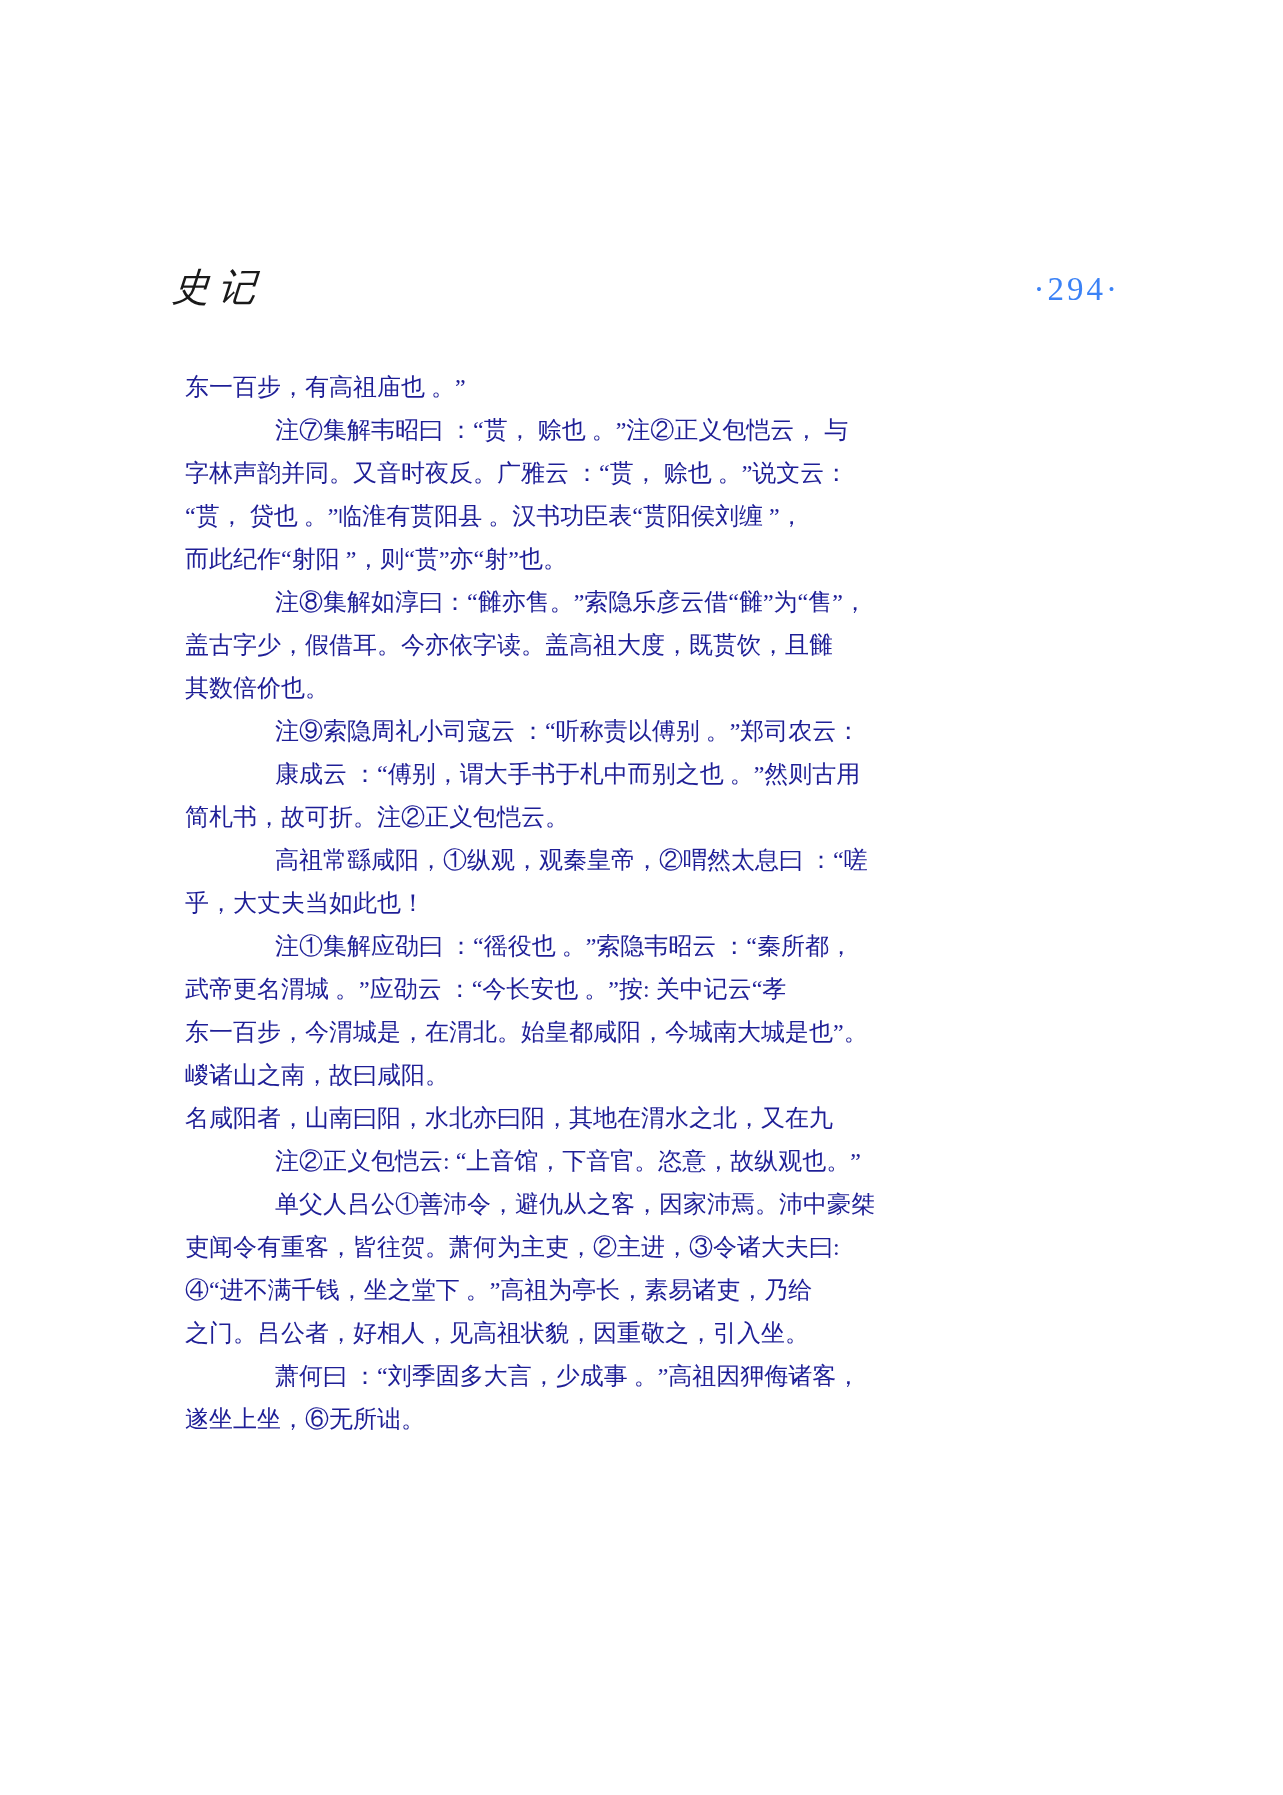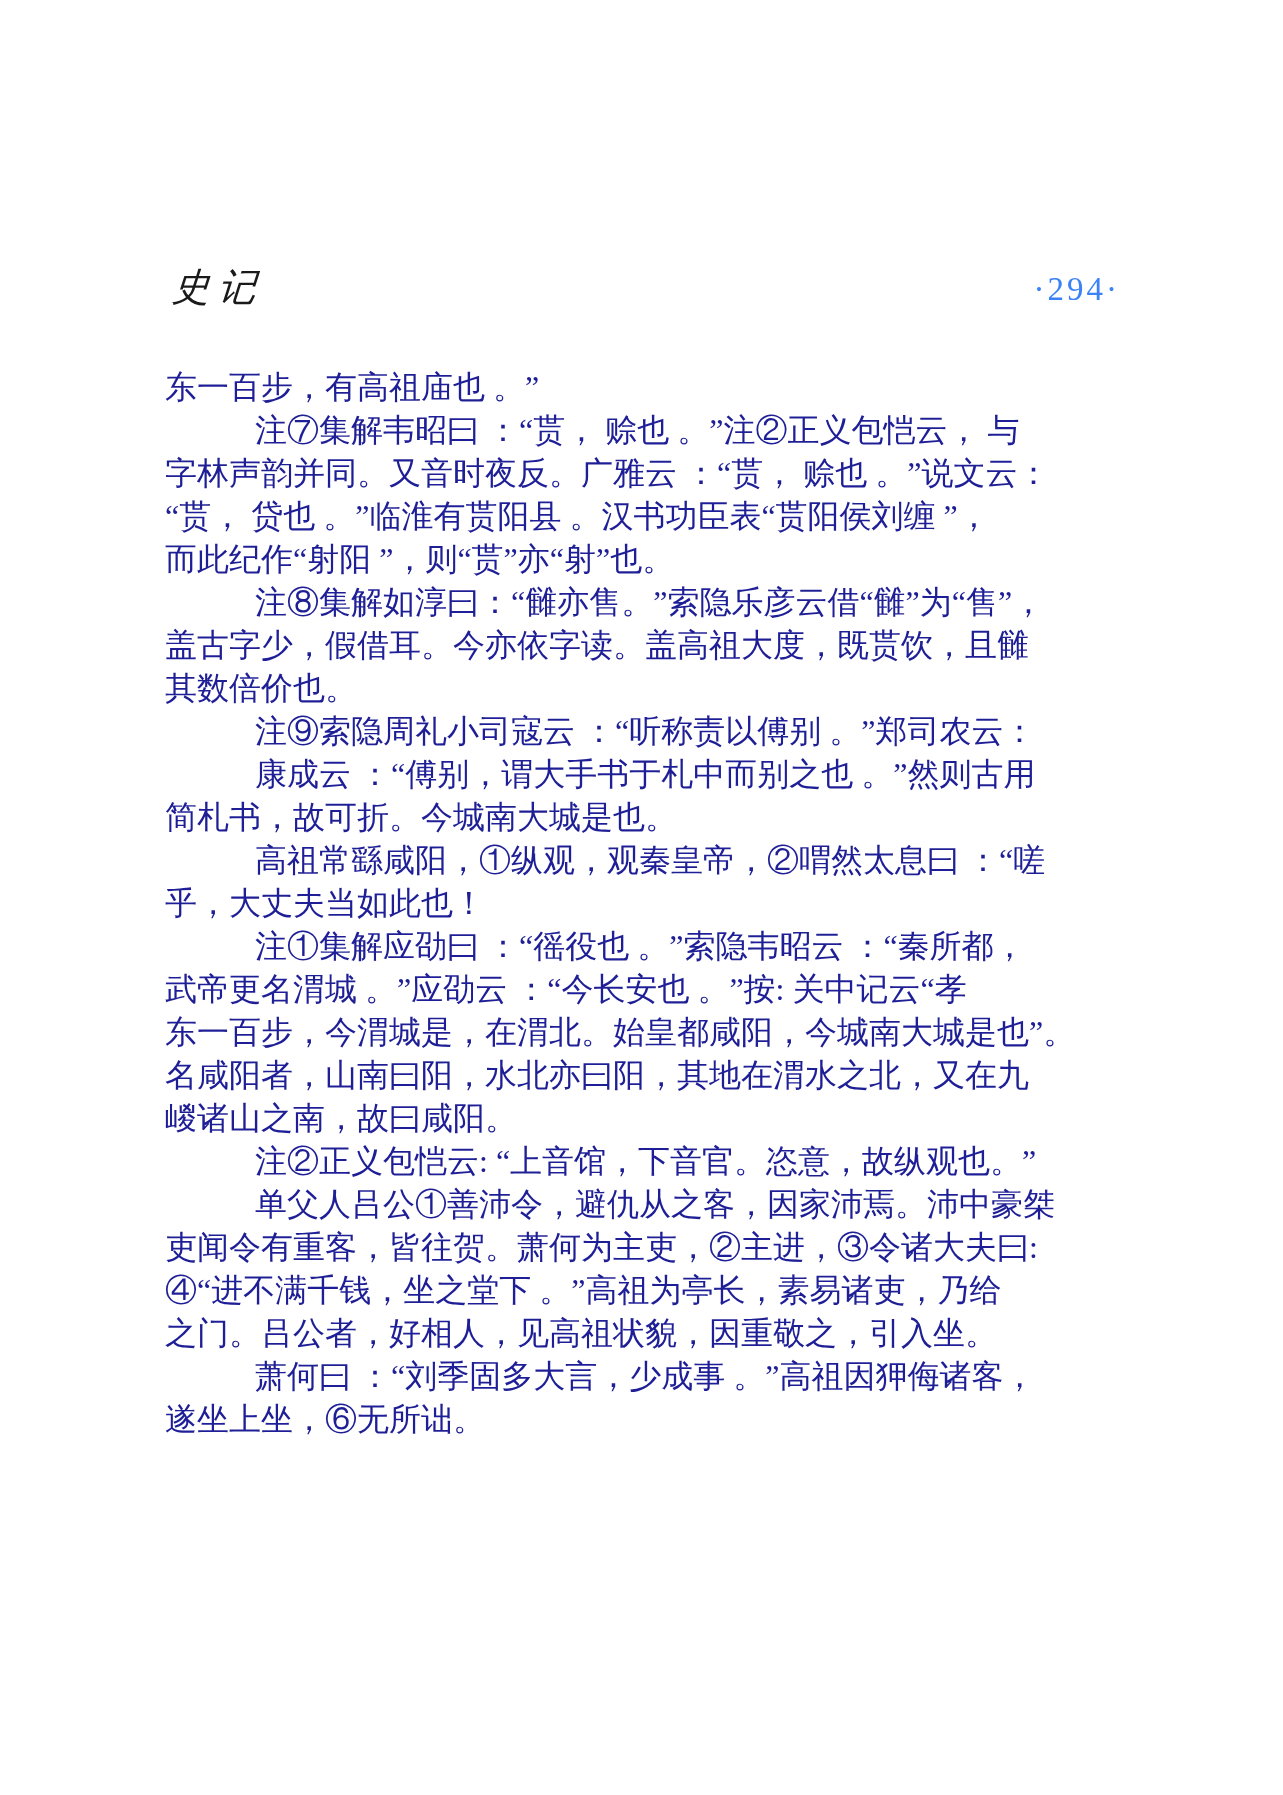--- a/index.html
+++ b/index.html
@@ -32,23 +32,23 @@
     transform: skewX(-4deg);
   }
   .page-number {
     font-size: 33px;
     color: #3b82f6;
     letter-spacing: 3px;
   }
   .body-text {
     position: absolute;
     top: 366px;
-    left: 165px;
+    left: 185px;
     width: 960px;
-    font-size: 32px;
+    font-size: 24px;
     line-height: 43px;
     color: #1e1e96;
   }
   .line {
     white-space: nowrap;
     height: 43px;
   }
   .line.indent {
     text-indent: 90px;
   }
@@ -67,28 +67,28 @@
     <div class="line">东一百步，有高祖庙也 。”</div>
     <div class="line indent">注⑦集解韦昭曰 ：“贳， 赊也 。”注②正义包恺云， 与</div>
     <div class="line">字林声韵并同。又音时夜反。广雅云 ：“贳， 赊也 。”说文云：</div>
     <div class="line">“贳， 贷也 。”临淮有贳阳县 。汉书功臣表“贳阳侯刘缠 ”，</div>
     <div class="line">而此纪作“射阳 ”，则“贳”亦“射”也。</div>
     <div class="line indent">注⑧集解如淳曰：“雠亦售。”索隐乐彦云借“雠”为“售”，</div>
     <div class="line">盖古字少，假借耳。今亦依字读。盖高祖大度，既贳饮，且雠</div>
     <div class="line">其数倍价也。</div>
     <div class="line indent">注⑨索隐周礼小司寇云 ：“听称责以傅别 。”郑司农云：</div>
     <div class="line indent">康成云 ：“傅别，谓大手书于札中而别之也 。”然则古用</div>
-    <div class="line">简札书，故可折。今城南大城是也。</div>
+    <div class="line">简札书，故可折。注②正义包恺云。</div>
     <div class="line indent">高祖常繇咸阳，①纵观，观秦皇帝，②喟然太息曰 ：“嗟</div>
     <div class="line">乎，大丈夫当如此也！</div>
     <div class="line indent">注①集解应劭曰 ：“徭役也 。”索隐韦昭云 ：“秦所都，</div>
     <div class="line">武帝更名渭城 。”应劭云 ：“今长安也 。”按: 关中记云“孝</div>
     <div class="line">东一百步，今渭城是，在渭北。始皇都咸阳，今城南大城是也”。</div>
+    <div class="line">嵕诸山之南，故曰咸阳。</div>
     <div class="line">名咸阳者，山南曰阳，水北亦曰阳，其地在渭水之北，又在九</div>
-    <div class="line">嵕诸山之南，故曰咸阳。</div>
     <div class="line indent">注②正义包恺云: “上音馆，下音官。恣意，故纵观也。”</div>
     <div class="line indent">单父人吕公①善沛令，避仇从之客，因家沛焉。沛中豪桀</div>
     <div class="line">吏闻令有重客，皆往贺。萧何为主吏，②主进，③令诸大夫曰:</div>
     <div class="line">④“进不满千钱，坐之堂下 。”高祖为亭长，素易诸吏，乃给</div>
     <div class="line">之门。吕公者，好相人，见高祖状貌，因重敬之，引入坐。</div>
     <div class="line indent">萧何曰 ：“刘季固多大言，少成事 。”高祖因狎侮诸客，</div>
     <div class="line">遂坐上坐，⑥无所诎。</div>
   </div>
 
 </div>

